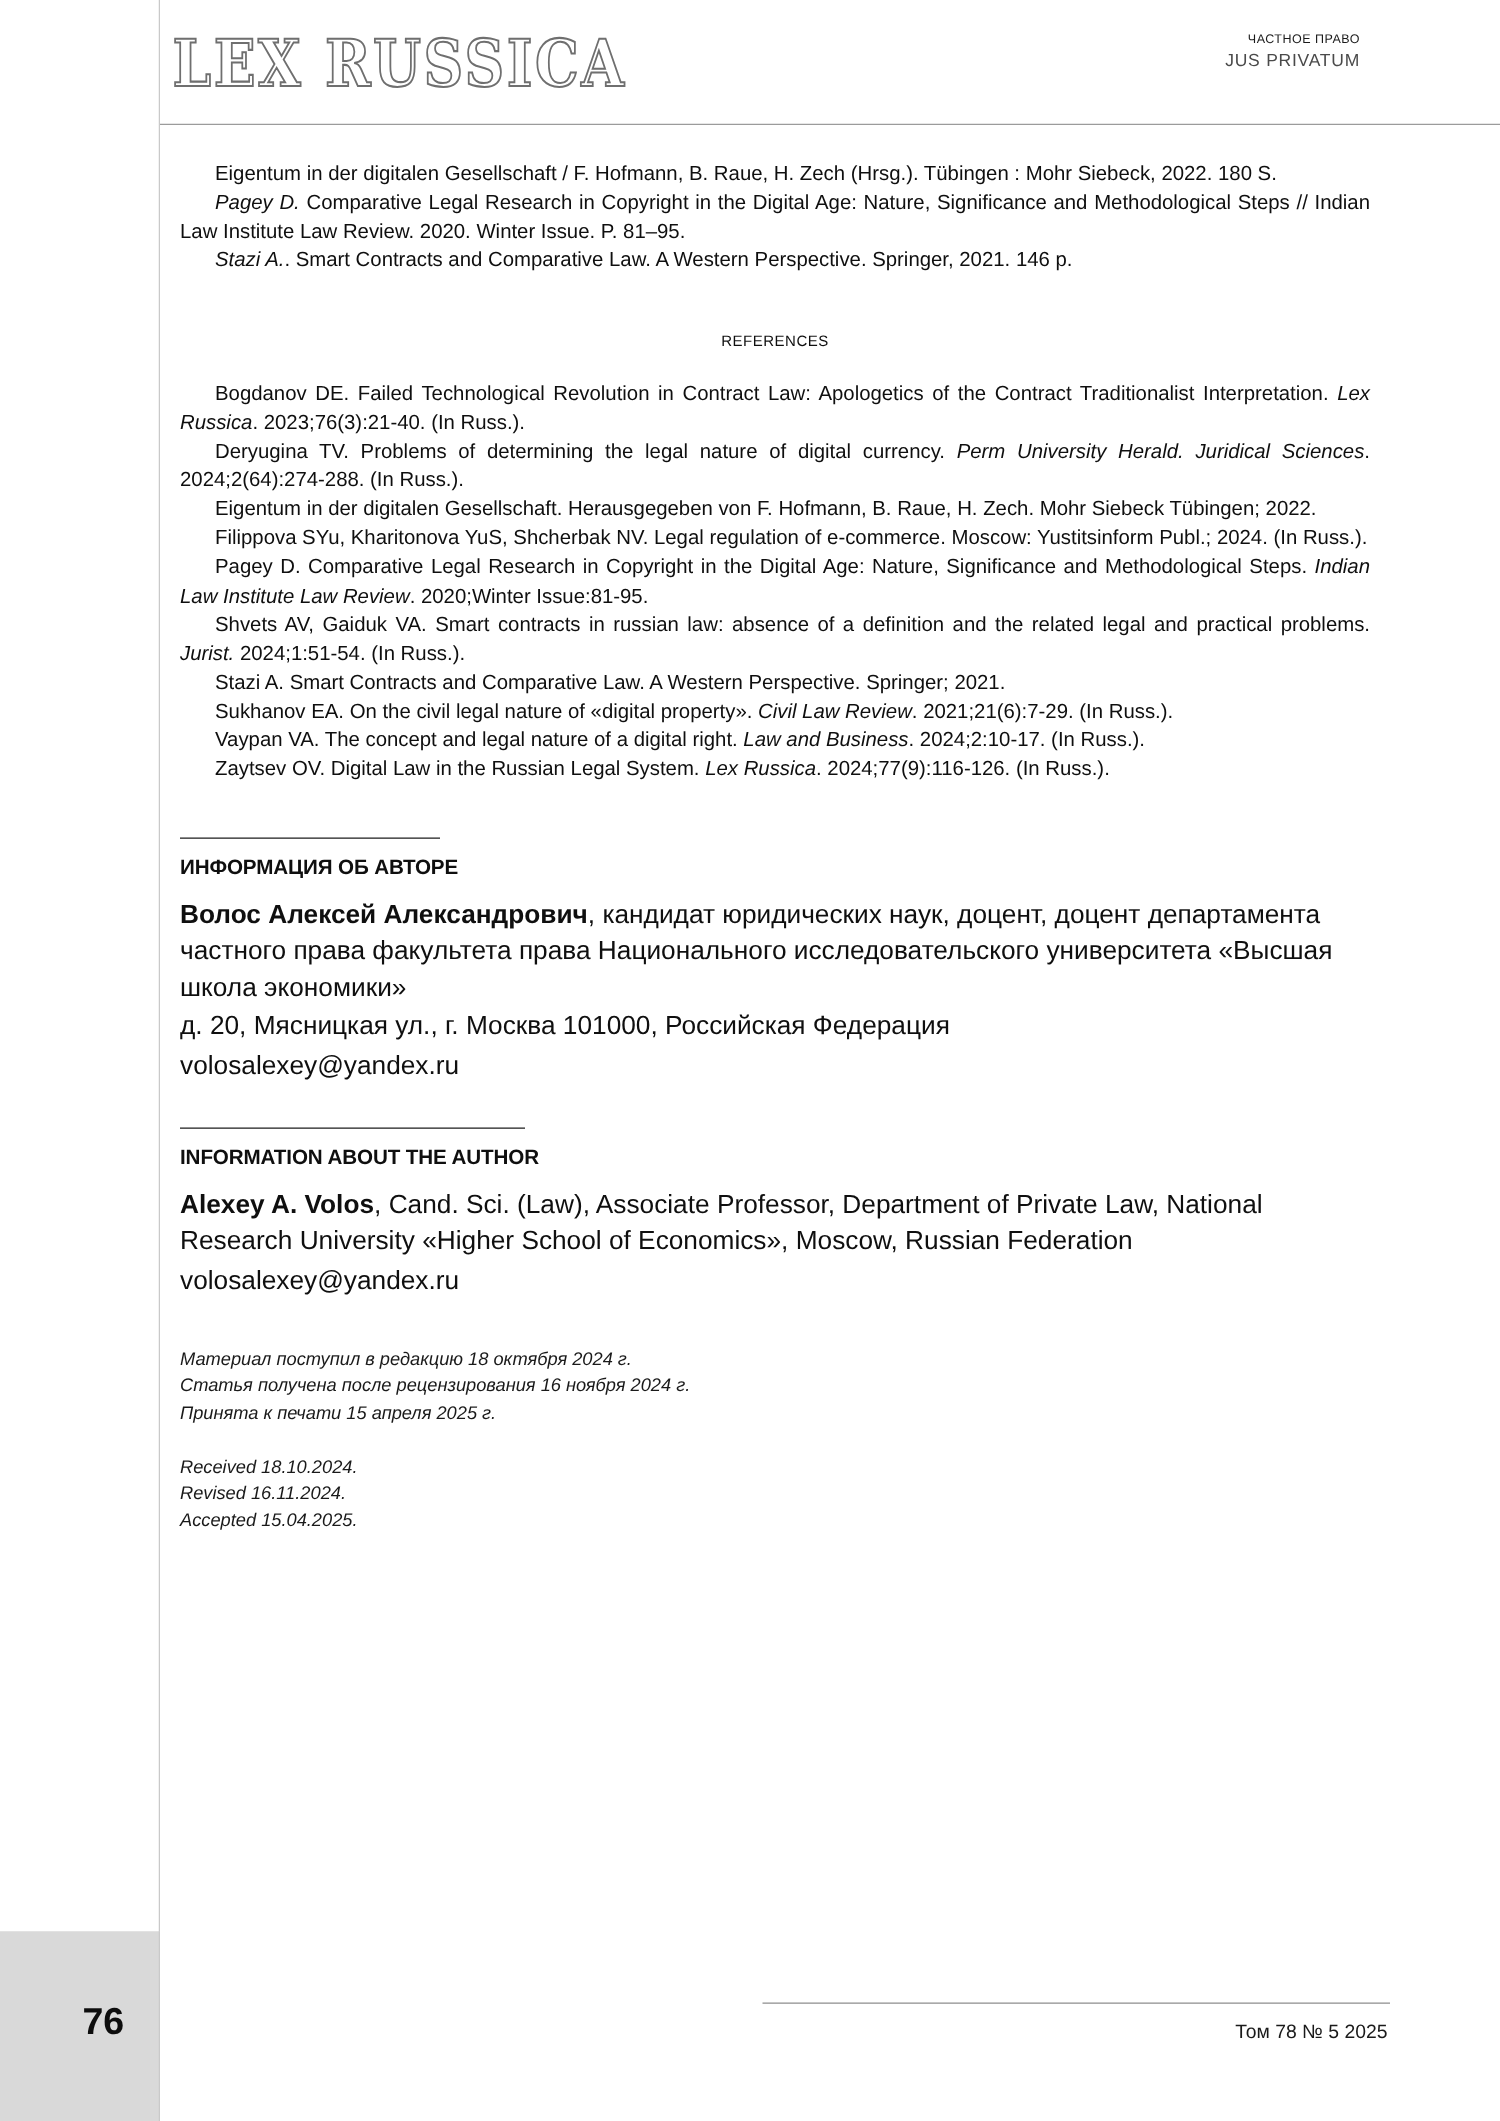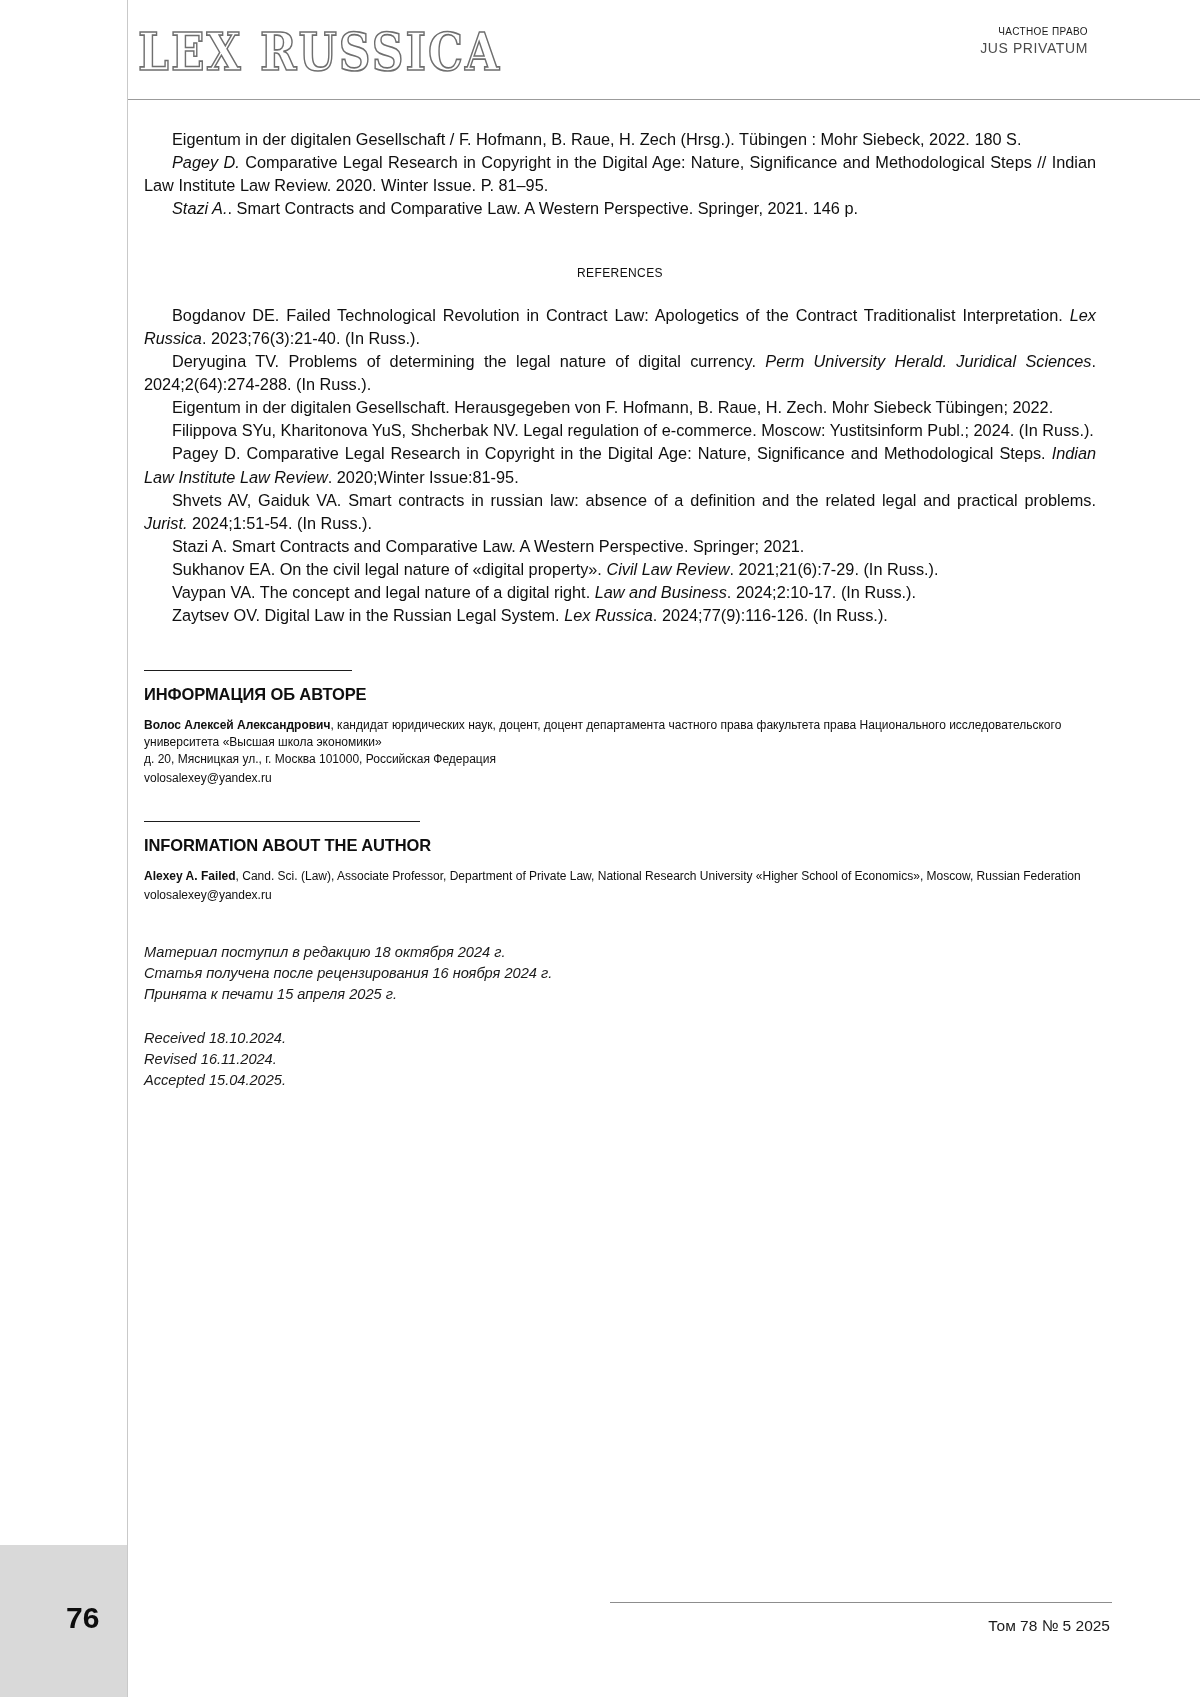--- a/index.html
+++ b/index.html
@@ -116,21 +116,21 @@
     margin: 0 0 10px 0;
   }
   .block-head {
     font-weight: 700;
     font-size: 16.5px;
     letter-spacing: -0.1px;
     margin: 12px 0 10px 0;
   }
   .block-body {
     margin: 0;
-    font-size: 12px;
+    font-size: 21px;
     line-height: 1.42;
     text-align: left;
   }
   .mail { margin-top: 2px; }
 
   .dates {
     font-style: italic;
     font-size: 14.6px;
     line-height: 1.46;
     color: #1a1a1a;
@@ -205,21 +205,21 @@
       <div class="rule-short" style="width:208px;"></div>
       <div class="block-head">ИНФОРМАЦИЯ ОБ АВТОРЕ</div>
       <p class="block-body"><span class="bd">Волос Алексей Александрович</span><span>, кандидат юридических наук, доцент, доцент департамента частного права факультета права Национального исследовательского университета «Высшая школа экономики»</span></p>
       <p class="block-body">д. 20, Мясницкая ул., г. Москва 101000, Российская Федерация</p>
       <p class="block-body mail">volosalexey@yandex.ru</p>
     </div>
 
     <div style="margin-top:34px;">
       <div class="rule-short" style="width:276px;"></div>
       <div class="block-head">INFORMATION ABOUT THE AUTHOR</div>
-      <p class="block-body"><span class="bd">Alexey A. Failed</span><span>, Cand. Sci. (Law), Associate Professor, Department of Private Law, National Research University «Higher School of Economics», Moscow, Russian Federation</span></p>
+      <p class="block-body"><span class="bd">Alexey A. Volos</span><span>, Cand. Sci. (Law), Associate Professor, Department of Private Law, National Research University «Higher School of Economics», Moscow, Russian Federation</span></p>
       <p class="block-body mail">volosalexey@yandex.ru</p>
     </div>
 
     <div class="dates" style="margin-top:38px;">
       <div>Материал поступил в редакцию 18 октября 2024 г.</div>
       <div>Статья получена после рецензирования 16 ноября 2024 г.</div>
       <div>Принята к печати 15 апреля 2025 г.</div>
     </div>
 
     <div class="dates" style="margin-top:22px;">

